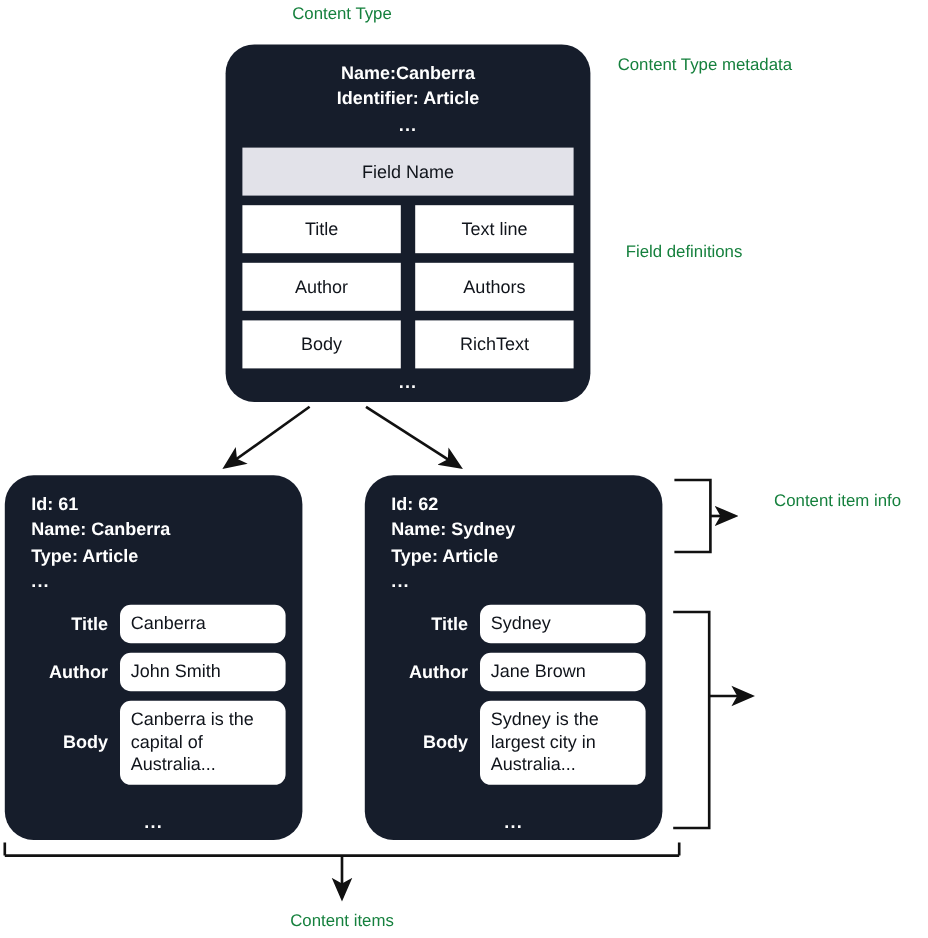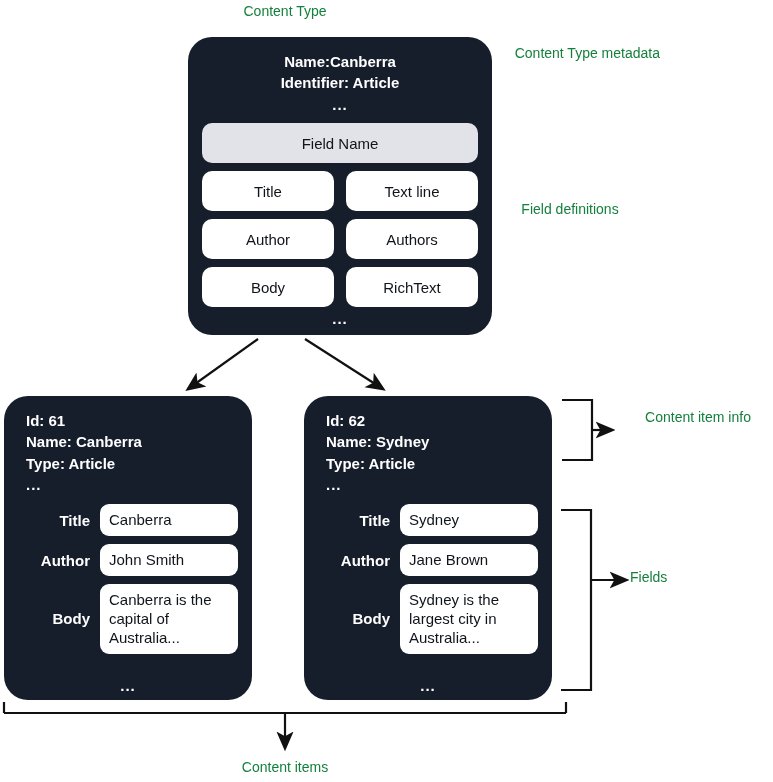--- a/index.html
+++ b/index.html
@@ -13,21 +13,21 @@
 
   .card{position:absolute;background:#161d2b;border-radius:24px;}
 
   .ct-card{left:152px;top:37px;width:304px;height:298px;margin-left:36px;}
   .ct-meta{position:absolute;left:0;right:0;top:14px;text-align:center;color:#ffffff;
            font-weight:bold;font-size:15px;line-height:1.42;}
   .dots{color:#ffffff;font-weight:bold;font-size:15px;text-align:center;letter-spacing:1px;}
 
   .grid{position:absolute;left:14px;right:14px;top:86px;display:flex;flex-direction:column;gap:8px;}
   .grow{display:flex;gap:12px;}
-  .cell{flex:1;height:40px;border-radius:10px;display:flex;align-items:center;justify-content:center;
+  .cell{flex:1;height:40px;border-radius:0;display:flex;align-items:center;justify-content:center;
         font-size:15px;color:#10141b;background:#ffffff;}
   .cell.head{background:#e2e2e9;}
   .ct-dots{position:absolute;left:0;right:0;bottom:8px;}
 
   .item-card{top:396px;width:248px;height:304px;}
   .item-left{left:4px;}
   .item-right{left:304px;}
   .item-head{position:absolute;left:22px;top:14px;color:#ffffff;font-weight:bold;
              font-size:15px;line-height:1.42;}
   .item-head .dots{text-align:left;}
@@ -152,16 +152,15 @@
         <div class="flabel">Body</div>
         <div class="fvalue">Sydney is the largest city in Australia...</div>
       </div>
     </div>
     <div class="dots item-dots">...</div>
   </div>
 
   <div class="plain-label lbl-ct-meta">Content Type metadata</div>
   <div class="plain-label lbl-fielddefs">Field definitions</div>
   <div class="plain-label lbl-iteminfo">Content item info</div>
-  <div class="plain-label lbl-fields">Fields</div>
   <div class="plain-label lbl-bottom">Content items</div>
 
 </div>
 
 </body></html>

